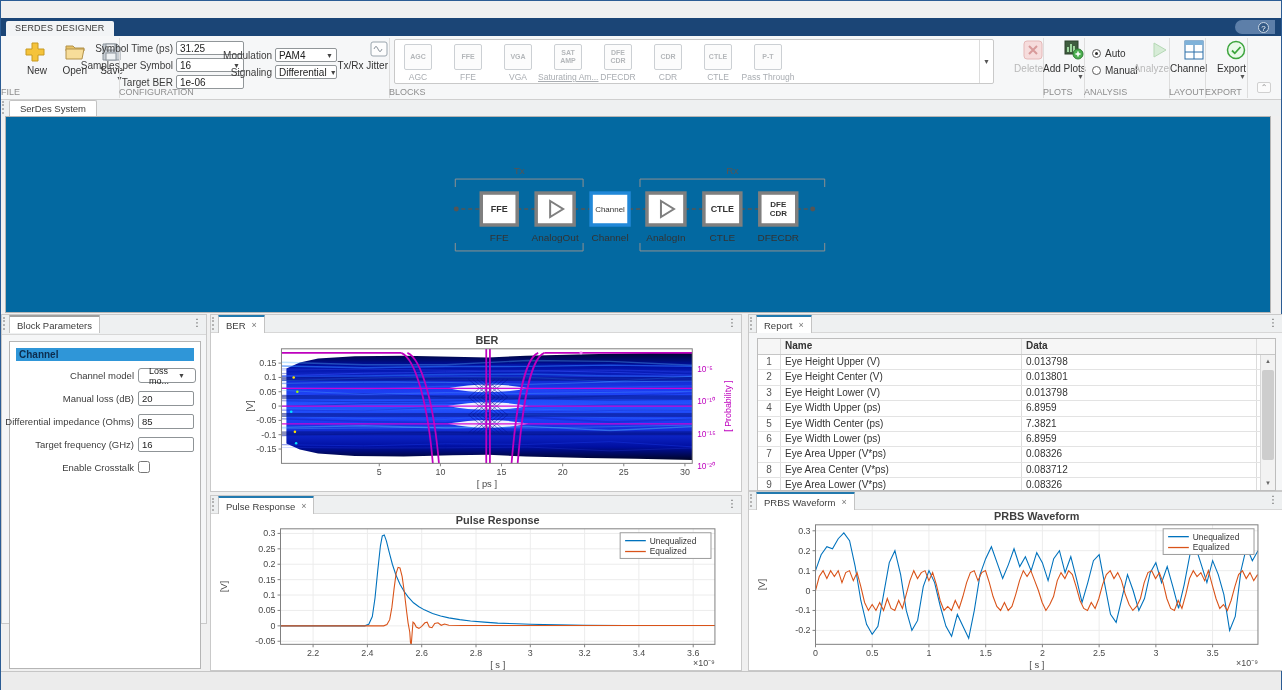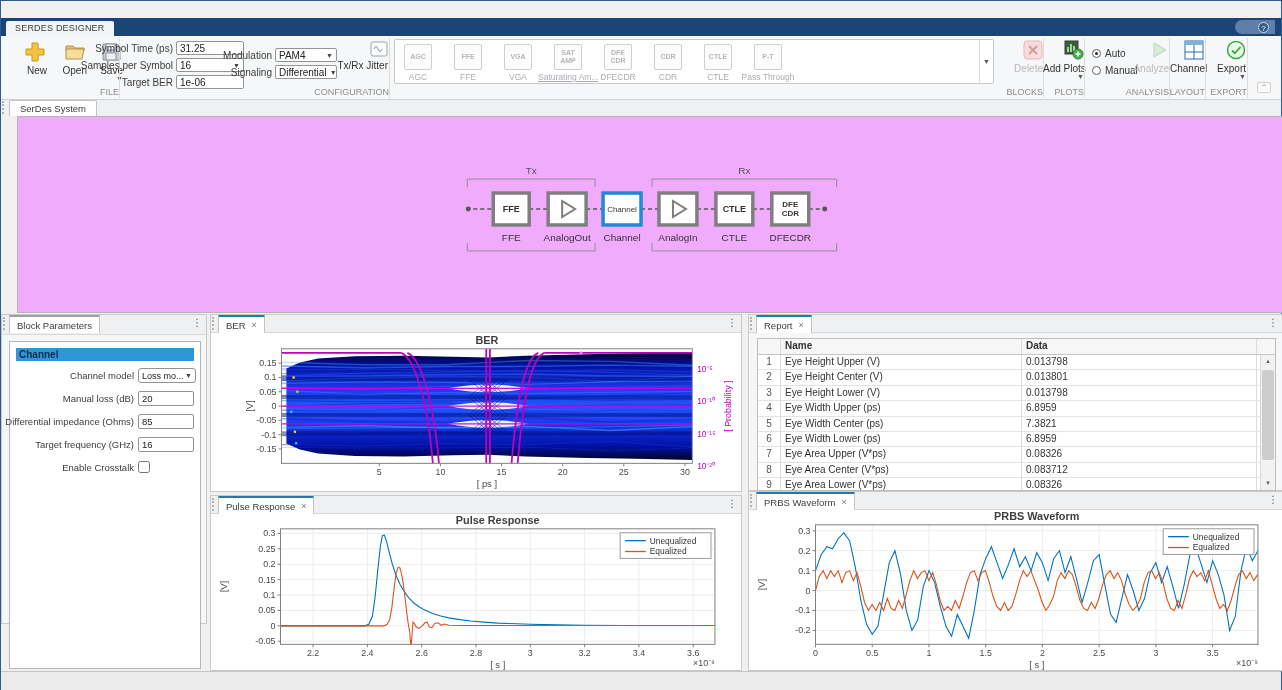--- a/index.html
+++ b/index.html
@@ -15,21 +15,21 @@
 
   
   .tabstrip{position:absolute;left:0;top:17px;right:0;height:18px;background:#1b4576}
   .rtab{position:absolute;left:5px;top:3px;height:15px;background:#f2f4f6;color:#3a3a3a;font-size:9px;padding:2px 9px 0 9px;border-radius:2px 2px 0 0;letter-spacing:.2px}
   .helppill{position:absolute;right:6px;top:2px;width:40px;height:14px;background:#5d7fa9;border-radius:8px 0 0 8px;display:flex;align-items:center;justify-content:flex-end;padding-right:6px}
   .helppill .q{width:11px;height:11px;border-radius:50%;background:#345a86;color:#fff;font-size:8px;text-align:center;line-height:11px;border:1px solid #c9d6e4}
 
   
   .ribbon{position:absolute;left:0;top:35px;right:0;height:64px;background:#f6f7f8;border-bottom:1px solid #cfcfcf}
   .rdiv{position:absolute;top:2px;height:60px;width:0;border-left:1px solid #dddddd}
-  .seclab{position:absolute;top:51px;height:11px;font-size:9px;color:#8d8d8d;text-align:right;overflow:hidden}
+  .seclab{position:absolute;top:51px;height:11px;font-size:9px;color:#8d8d8d;text-align:left;overflow:hidden}
   .rbtn{position:absolute;top:4px;text-align:right;cursor:default}
   .rbtn .ric{display:block;height:24px}
   .rbtn .rlab{display:block;font-size:10px;color:#333;margin-top:1px;white-space:nowrap}
   .rbtn .rlab.dis{color:#b9b9b9}
   .rbtn .car{display:block;font-size:7px;color:#555;line-height:5px}
   .cfglab{position:absolute;font-size:10px;color:#3c3c3c;text-align:right;white-space:nowrap}
   .tin{position:absolute;border:1px solid #919699;background:#fff;font-size:10px;padding:0 3px;color:#222;font-family:inherit;border-radius:2px}
   .combo{position:absolute;border:1px solid #919699;background:#fff;font-size:10px;color:#222;border-radius:2px;display:flex;align-items:center;justify-content:space-between;padding:0 3px}
   .combo .car{font-size:7px;color:#444;margin-left:3px}
   .palette{position:absolute;left:393px;top:3px;width:600px;height:45px;background:#fff;border:1px solid #c9c9c9;border-radius:2px}
@@ -37,38 +37,38 @@
   .pcap{position:absolute;top:32px;font-size:8.5px;color:#a9adb2;text-align:center;white-space:nowrap}
   .palette .drop{position:absolute;right:0;top:0;width:14px;height:43px;border-left:1px solid #dcdcdc;display:flex;align-items:center;justify-content:center;font-size:7px;color:#555}
   .radrow{position:absolute;font-size:10px;color:#333;white-space:nowrap}
   .radio{width:9px;height:9px;border:1px solid #5f5f5f;border-radius:50%;background:#fff;display:inline-block;position:relative;vertical-align:-1px;margin-right:4px}
   .radio.sel::after{content:"";position:absolute;inset:2px;background:#2b2b2b;border-radius:50%}
   .collapse-r{position:absolute;right:10px;top:46px;width:14px;height:11px;color:#8a8a8a;font-size:8px;text-align:center;line-height:10px;border:1px solid #d0d0d0;border-radius:2px;background:#fbfbfb}
 
   
   .systabrow{position:absolute;left:0;top:99px;right:0;height:16px;background:#eef0f1}
   .systab{position:absolute;left:8px;top:0;height:16px;background:#fff;border:1px solid #c3c3c3;border-bottom:none;font-size:9.5px;color:#3c3c3c;padding:2px 10px;border-radius:2px 2px 0 0}
-  .syscanvas{position:absolute;left:16px;top:115px;width:1266px;height:197px;background:#f0abfc;border:1px solid #b5b5b5}
+  .syscanvas{position:absolute;left:4px;top:115px;width:1266px;height:197px;background:#0369a1;border:1px solid #b5b5b5}
 
   
   .panel{position:absolute;background:#f5f6f7;border:1px solid #c9c9c9}
   .ptabrow{position:absolute;left:0;right:0;top:0;height:18px;background:#eef0f1;border-bottom:1px solid #d7d7d7}
   .ptab{position:absolute;left:7px;top:0;height:18px;background:#fff;border:1px solid #c3c3c3;border-top:2px solid #2279ae;border-bottom:none;font-size:9.5px;color:#3c3c3c;padding:2px 7px;display:flex;gap:6px;align-items:center;border-radius:1px 1px 0 0}
   .ptab .x{color:#777;font-size:9px;line-height:9px}
   .dots3{position:absolute;right:4px;top:2px;color:#555;font-size:10px}
   .grip{position:absolute;left:1px;top:2px;width:3px;height:13px;border-left:2px dotted #b3b3b3}
   .chartbox{position:absolute;left:0;right:0;bottom:0}
 
   
   .bpcard{position:absolute;left:7px;top:26px;width:192px;height:328px;background:#fff;border:1px solid #b5b5b5}
   .bphdr{position:absolute;left:6px;top:6px;width:178px;height:13px;background:#2f96d8;color:#0c2c4e;font-size:10px;font-weight:bold;padding:0 3px;line-height:13px}
   .bprow{position:absolute;left:0;width:192px;height:16px}
   .bplab{position:absolute;right:68px;top:2px;font-size:9.5px;color:#3c3c3c;white-space:nowrap}
   .bpin{position:absolute;left:128px;top:0;width:56px;height:15px;border:1px solid #8f9497;background:#fff;font-size:9.5px;padding:0 3px;color:#222;font-family:inherit;border-radius:2px}
-  .bpcombo{position:absolute;left:128px;top:0;width:58px;height:15px;border:1px solid #8f9497;background:#fff;font-size:9px;color:#222;border-radius:3px;display:flex;align-items:center;justify-content:space-between;padding:0 3px}
+  .bpcombo{position:absolute;left:128px;top:0;width:58px;height:15px;border:1px solid #8f9497;background:#fff;font-size:9px;color:#222;border-radius:3px;display:flex;align-items:center;justify-content:space-between;padding:0 10px}
   .bpchk{position:absolute;left:128px;top:1px;width:12px;height:12px}
 
   
   .tablewrap{position:absolute;left:8px;top:23px;width:519px;height:153px;background:#fff;border:1px solid #bdbdbd;overflow:hidden;font-size:10px;color:#333}
   .thead{display:flex;height:16px;background:#f6f6f6;border-bottom:1px solid #c6c6c6;font-weight:bold}
   .trow{display:flex;height:15.4px;border-bottom:1px solid #e3e3e3}
   .tc{padding:1px 4px;overflow:hidden;white-space:nowrap}
   .c-num{width:23px;text-align:center;border-right:1px solid #dcdcdc;color:#555}
   .c-name{width:241px;border-right:1px solid #dcdcdc}
   .c-data{width:235px;border-right:1px solid #dcdcdc}

